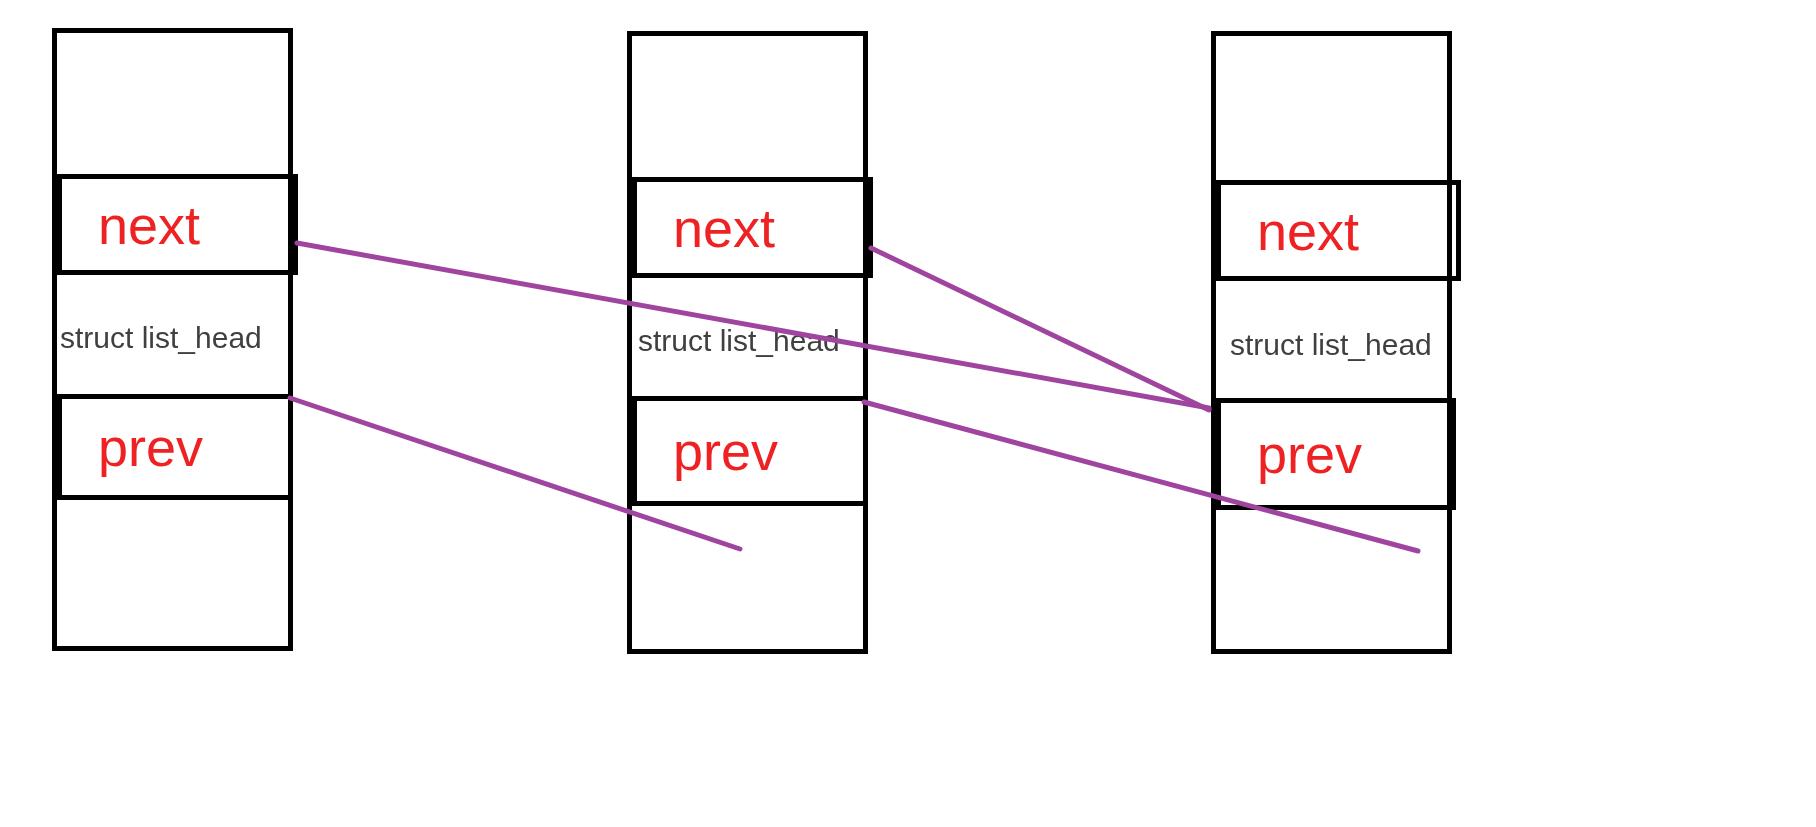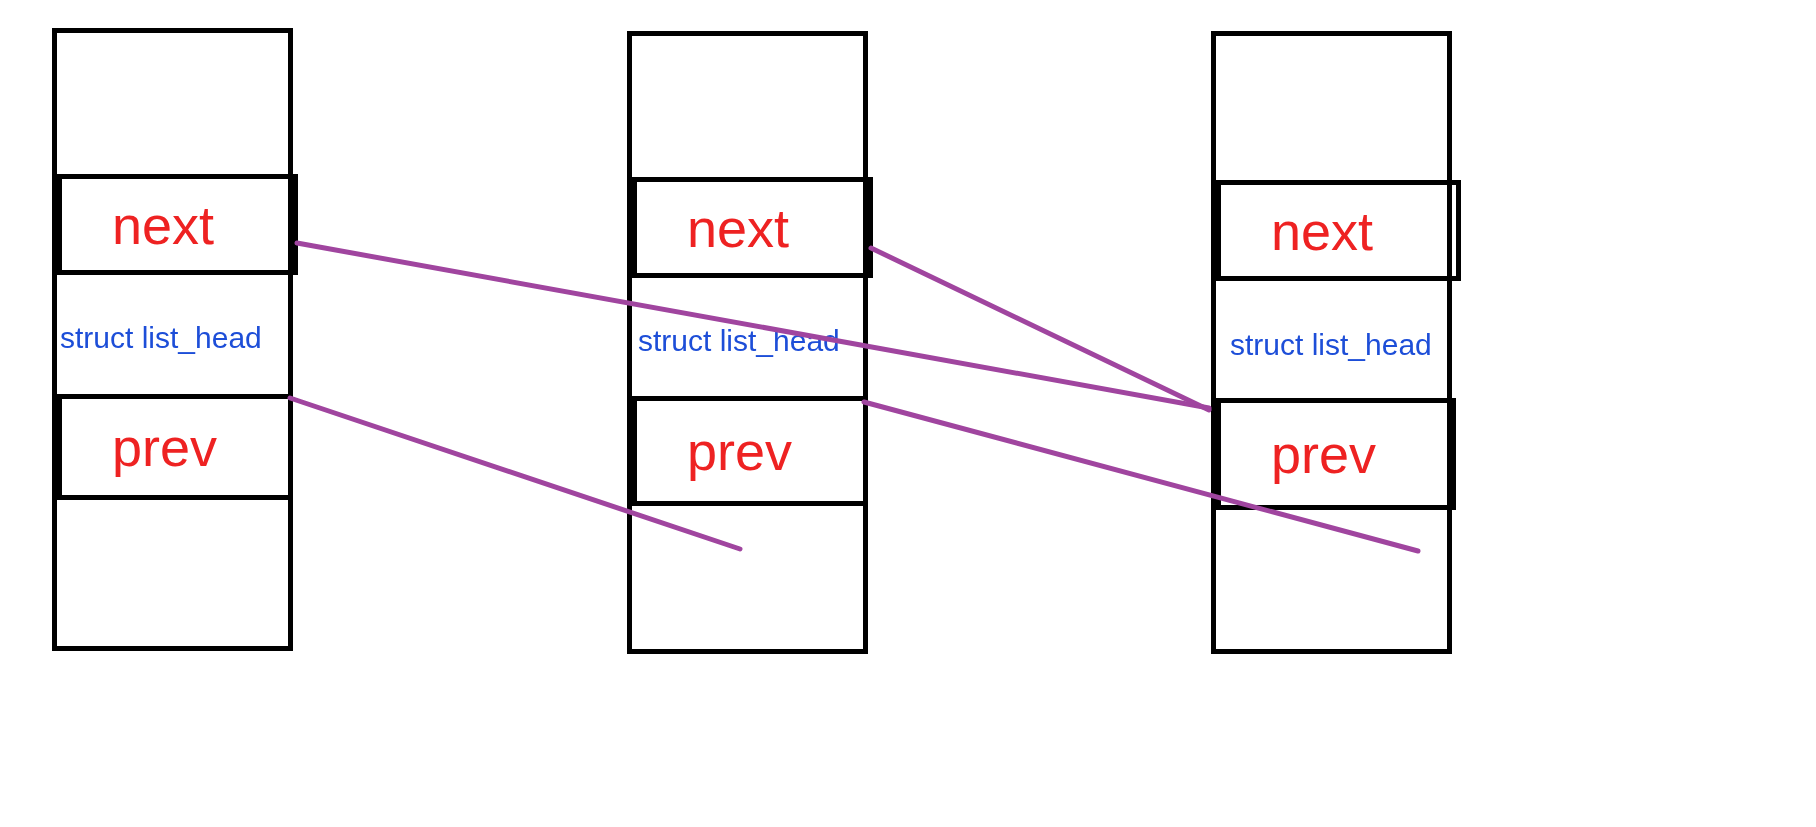--- a/index.html
+++ b/index.html
@@ -8,23 +8,23 @@
     font-family:"Liberation Sans", sans-serif;
     overflow:hidden;position:relative;
   }
   #stage{position:absolute;left:0;top:0;width:1816px;height:827px;}
 
   .node{position:absolute;box-sizing:border-box;border:5px solid #000000;background:#ffffff;}
 
   
   .field{position:absolute;box-sizing:border-box;border:5px solid #000000;background:transparent;
          display:flex;align-items:center;}
-  .field-label{color:#ee2222;font-size:54px;line-height:1;padding-left:50px;white-space:nowrap;}
+  .field-label{color:#ee2222;font-size:54px;line-height:1;padding-left:36px;white-space:nowrap;}
 
-  .structlabel{position:absolute;color:#1d4ed8;font-size:30px;line-height:1;white-space:nowrap;}
+  .structlabel{position:absolute;color:#404040;font-size:30px;line-height:1;white-space:nowrap;}
 
   svg.links{position:absolute;left:0;top:0;width:1816px;height:827px;overflow:visible;pointer-events:none;}
   svg.links line{stroke:#a0459f;stroke-width:5;stroke-linecap:round;}
 </style>
 </head>
 <body>
 
 <div id="stage">
 
   <div class="node" style="left:52px;top:28px;width:241px;height:623px;"></div>

